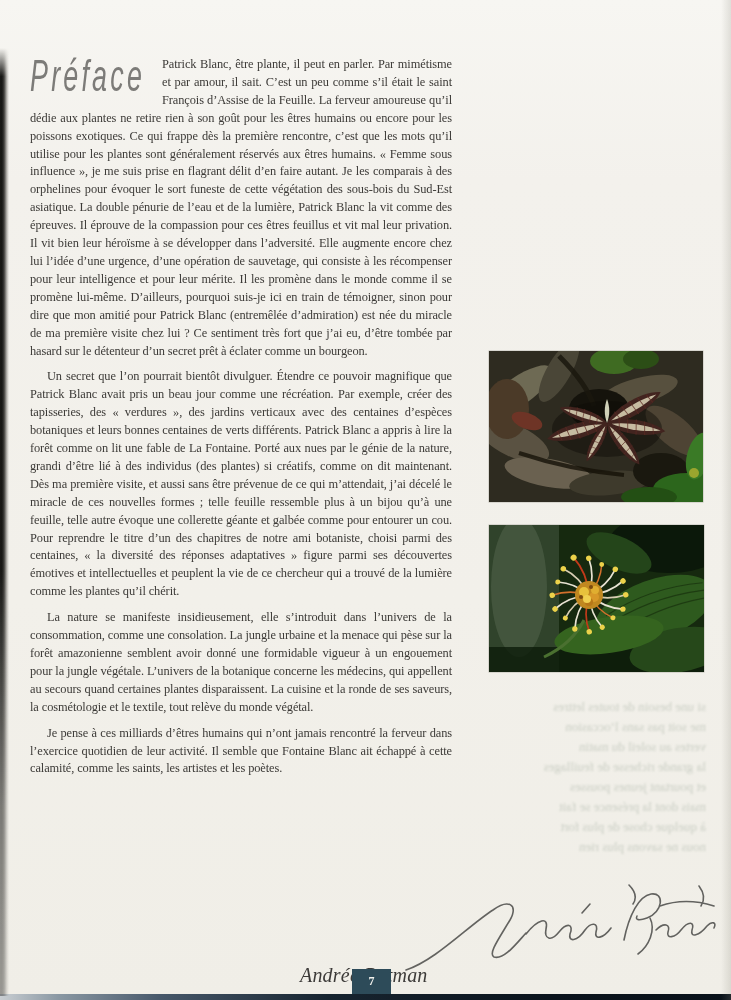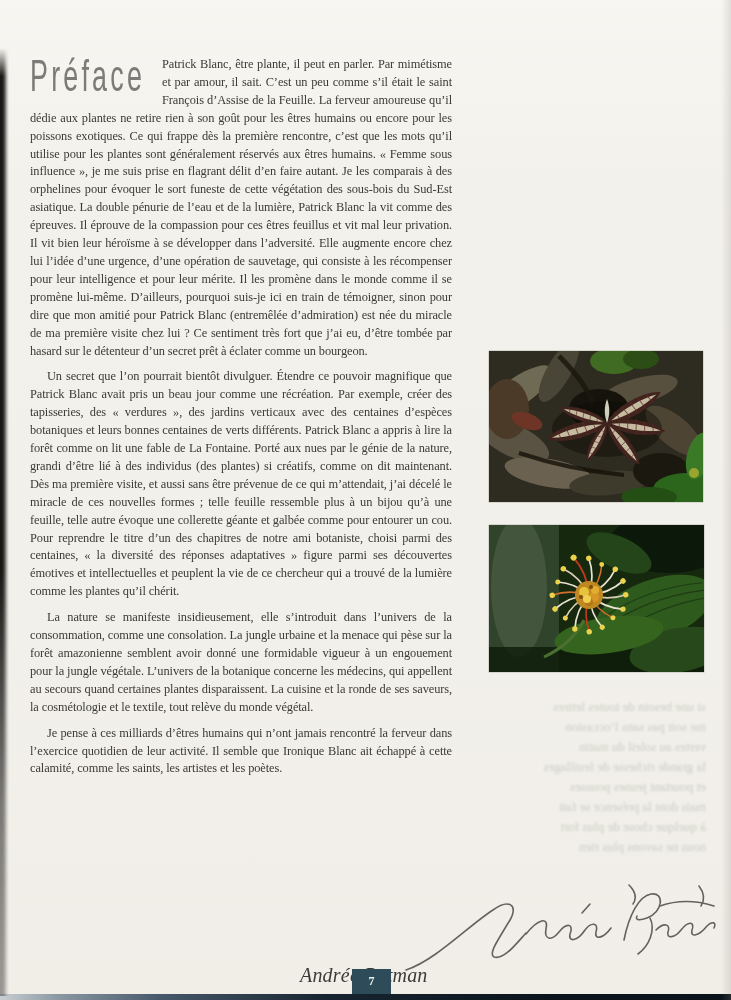--- a/index.html
+++ b/index.html
@@ -40,20 +40,21 @@
     color:#3c3a37;
     font-size:12.4px;line-height:17.9px;letter-spacing:-0.1px;
     text-align:justify;
     hyphens:auto;-webkit-hyphens:auto;
   }
   .content p{margin:0 11px 8px 0;}
   .content p + p{text-indent:17px;font-family:Liberation Serif, serif;}
   .title-float{
     float:left;width:122px;height:52px;margin-right:10px;
     overflow:visible;
+    font-style:italic;
   }
   .title-float span{
     display:inline-block;
     font-family:"Liberation Sans",sans-serif;
     font-size:42px;font-weight:400;color:#7c7b78;
     letter-spacing:5px;line-height:40px;
     transform:scale(0.64,1.04);transform-origin:top left;
     white-space:nowrap;
   }
   
@@ -83,21 +84,21 @@
 
 <div class="page">
 
   <div class="content">
     <div class="title-float">
       <span>Préface</span>
     </div>
     <p>Patrick Blanc, être plante, il peut en parler. Par mimétisme et par amour, il sait. C’est un peu comme s’il était le saint François d’Assise de la Feuille. La ferveur amoureuse qu’il dédie aux plantes ne retire rien à son goût pour les êtres humains ou encore pour les poissons exotiques. Ce qui frappe dès la première rencontre, c’est que les mots qu’il utilise pour les plantes sont généralement réservés aux êtres humains. «&nbsp;Femme sous influence&nbsp;», je me suis prise en flagrant délit d’en faire autant. Je les comparais à des orphelines pour évoquer le sort funeste de cette végétation des sous-bois du Sud-Est asiatique. La double pénurie de l’eau et de la lumière, Patrick Blanc la vit comme des épreuves. Il éprouve de la compassion pour ces êtres feuillus et vit mal leur privation. Il vit bien leur héroïsme à se développer dans l’adversité. Elle augmente encore chez lui l’idée d’une urgence, d’une opération de sauvetage, qui consiste à les récompenser pour leur intelligence et pour leur mérite. Il les promène dans le monde comme il se promène lui-même. D’ailleurs, pourquoi suis-je ici en train de témoigner, sinon pour dire que mon amitié pour Patrick Blanc (entremêlée d’admiration) est née du miracle de ma première visite chez lui&nbsp;? Ce sentiment très fort que j’ai eu, d’être tombée par hasard sur le détenteur d’un secret prêt à éclater comme un bourgeon.</p>
     <p>Un secret que l’on pourrait bientôt divulguer. Étendre ce pouvoir magnifique que Patrick Blanc avait pris un beau jour comme une récréation. Par exemple, créer des tapisseries, des «&nbsp;verdures&nbsp;», des jardins verticaux avec des centaines d’espèces botaniques et leurs bonnes centaines de verts différents. Patrick Blanc a appris à lire la forêt comme on lit une fable de La Fontaine. Porté aux nues par le génie de la nature, grandi d’être lié à des individus (des plantes) si créatifs, comme on dit maintenant. Dès ma première visite, et aussi sans être prévenue de ce qui m’attendait, j’ai décelé le miracle de ces nouvelles formes&nbsp;; telle feuille ressemble plus à un bijou qu’à une feuille, telle autre évoque une collerette géante et galbée comme pour entourer un cou. Pour reprendre le titre d’un des chapitres de notre ami botaniste, choisi parmi des centaines, «&nbsp;la diversité des réponses adaptatives&nbsp;» figure parmi ses découvertes émotives et intellectuelles et peuplent la vie de ce chercheur qui a trouvé de la lumière comme les plantes qu’il chérit.</p>
     <p>La nature se manifeste insidieusement, elle s’introduit dans l’univers de la consommation, comme une consolation. La jungle urbaine et la menace qui pèse sur la forêt amazonienne semblent avoir donné une formidable vigueur à un engouement pour la jungle végétale. L’univers de la botanique concerne les médecins, qui appellent au secours quand certaines plantes disparaissent. La cuisine et la ronde de ses saveurs, la cosmétologie et le textile, tout relève du monde végétal.</p>
-    <p>Je pense à ces milliards d’êtres humains qui n’ont jamais rencontré la ferveur dans l’exercice quotidien de leur activité. Il semble que Ironique Blanc ait échappé à cette calamité, comme les saints, les artistes et les poètes.</p>
+    <p>Je pense à ces milliards d’êtres humains qui n’ont jamais rencontré la ferveur dans l’exercice quotidien de leur activité. Il semble que Fontaine Blanc ait échappé à cette calamité, comme les saints, les artistes et les poètes.</p>
   </div>
 
   <svg id="photo1" class="photo" width="214" height="151" viewBox="0 0 214 151">
     <rect width="214" height="151" fill="#2e2b20"></rect>
     <ellipse cx="30" cy="40" rx="40" ry="14" fill="#6e6a54" transform="rotate(-35 30 40)"></ellipse>
     <ellipse cx="70" cy="20" rx="35" ry="12" fill="#4a4637" transform="rotate(-60 70 20)"></ellipse>
     <ellipse cx="25" cy="90" rx="38" ry="16" fill="#5a5242" transform="rotate(25 25 90)"></ellipse>
     <ellipse cx="18" cy="58" rx="22" ry="30" fill="#4b3a28"></ellipse>
     <ellipse cx="60" cy="122" rx="45" ry="14" fill="#6a6150" transform="rotate(10 60 122)"></ellipse>
     <ellipse cx="150" cy="40" rx="40" ry="13" fill="#57503e" transform="rotate(-15 150 40)"></ellipse>

